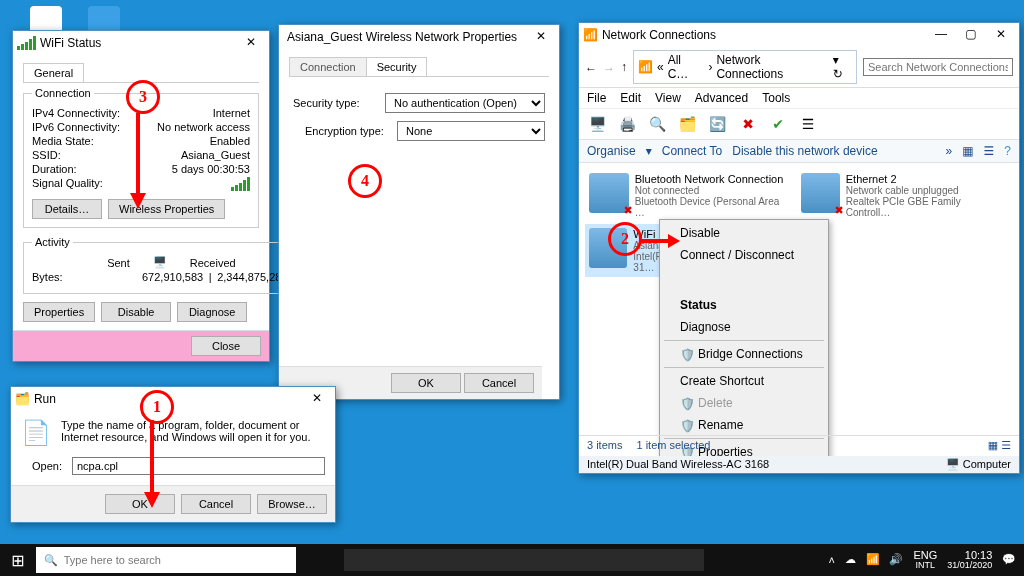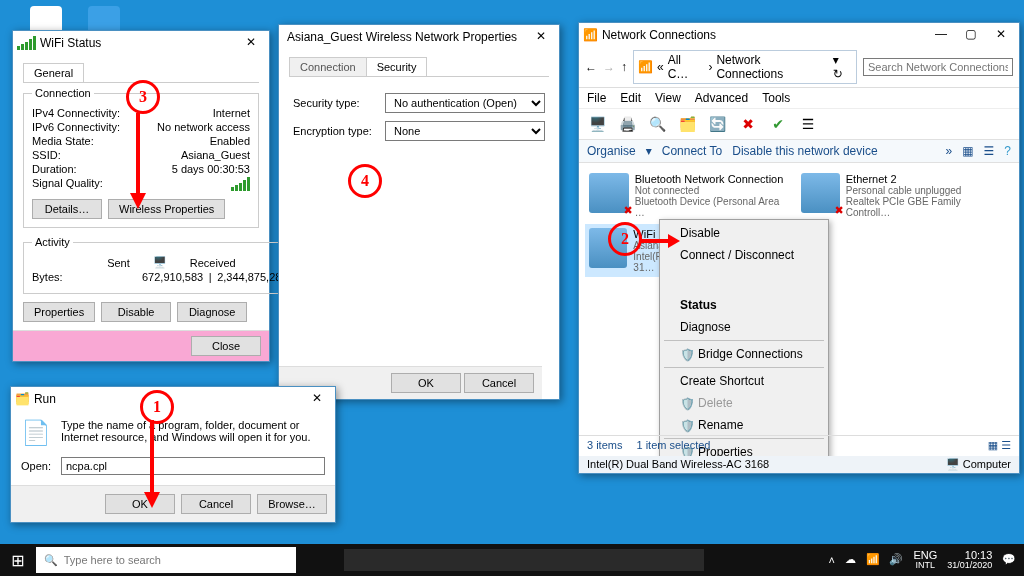--- a/index.html
+++ b/index.html
@@ -157,21 +157,21 @@
   <div class="inner">
     <div class="tabs">
       <div class="tab inactive">Connection</div>
       <div class="tab">Security</div>
     </div>
     <div style="padding:14px 4px;">
       <div class="row" style="align-items:center; margin-bottom:8px;">
         <div style="flex:0 0 92px;">Security type:</div>
         <select class="win" style="flex:1"><option>No authentication (Open)</option></select>
       </div>
-      <div class="row" style="align-items:center;">
+      <div class="row" style="align-items:center;margin-left:12px;">
         <div style="flex:0 0 92px;">Encryption type:</div>
         <select class="win" style="flex:1"><option>None</option></select>
       </div>
     </div>
   </div>
   <div style="position:absolute; bottom:0; left:0; right:17px; border-top:1px solid #ddd; padding:6px 8px; text-align:right; background:#f0f0f0;">
     <button class="win">OK</button>
     <button class="win">Cancel</button>
   </div>
 </div>
@@ -183,21 +183,21 @@
     <div class="btns">
         <div class="close">✕</div>
       </div>
   </div>
   <div class="inner">
     <div style="display:flex; gap:8px;">
       <div style="width:32px; font-size:24px;">📄</div>
       <div style="flex:1;">Type the name of a program, folder, document or Internet resource, and Windows will open it for you.</div>
     </div>
     <div class="row" style="margin-top:10px; align-items:center;">
-      <div style="flex:0 0 40px;">Open:</div>
+      <div style="flex:0 0 40px;margin-left:11px;">Open:</div>
       <input class="win" style="flex: 1 1 0%;" value="ncpa.cpl">
     </div>
   </div>
   <div style="border-top:1px solid #ddd; padding:8px; text-align:right; background:#f0f0f0; display:flex; gap:6px; justify-content:flex-end;">
     <button class="win">OK</button>
     <button class="win">Cancel</button>
     <button class="win">Browse…</button>
   </div>
 </div>
 
@@ -259,21 +259,21 @@
         <div class="s">Not connected</div>
         <div class="s">Bluetooth Device (Personal Area …</div>
         </div>
     </div>
     <div class="netitem">
       <div class="ic">
           <span style="position:absolute;right:-4px;bottom:-4px;color:#d00">✖</span>
         </div>
       <div class="txt">
           <div class="t">Ethernet 2</div>
-        <div class="s">Personal cable unplugged</div>
+        <div class="s">Network cable unplugged</div>
         <div class="s">Realtek PCIe GBE Family Controll…</div>
         </div>
     </div>
     <div class="netitem sel">
       <div class="ic"></div>
       <div class="txt">
           <div class="t">WiFi</div>
         <div class="s">Asiana_Guest 2</div>
         <div class="s">Intel(R) Dual Band Wireless-AC 31…</div>
         </div>

